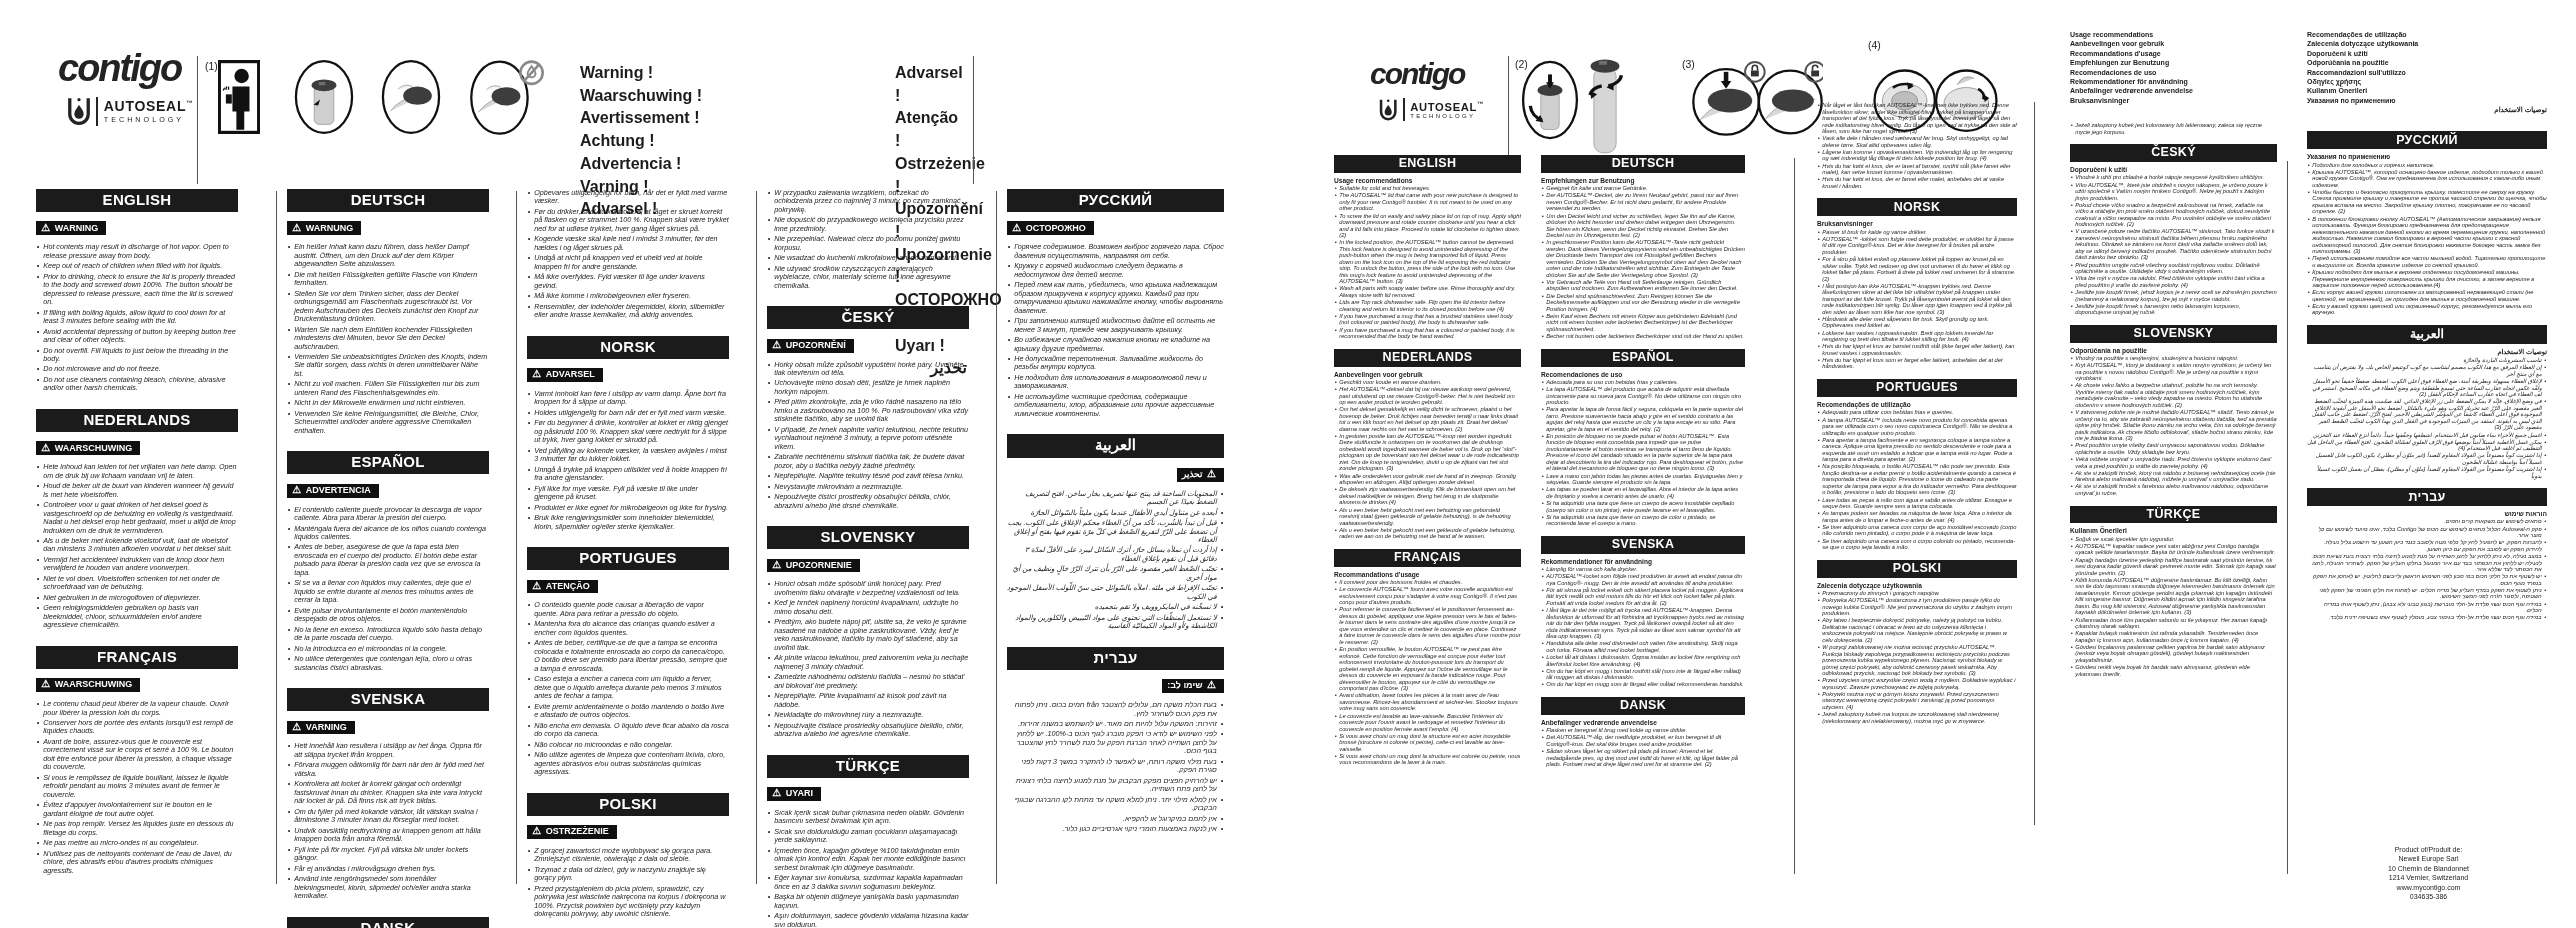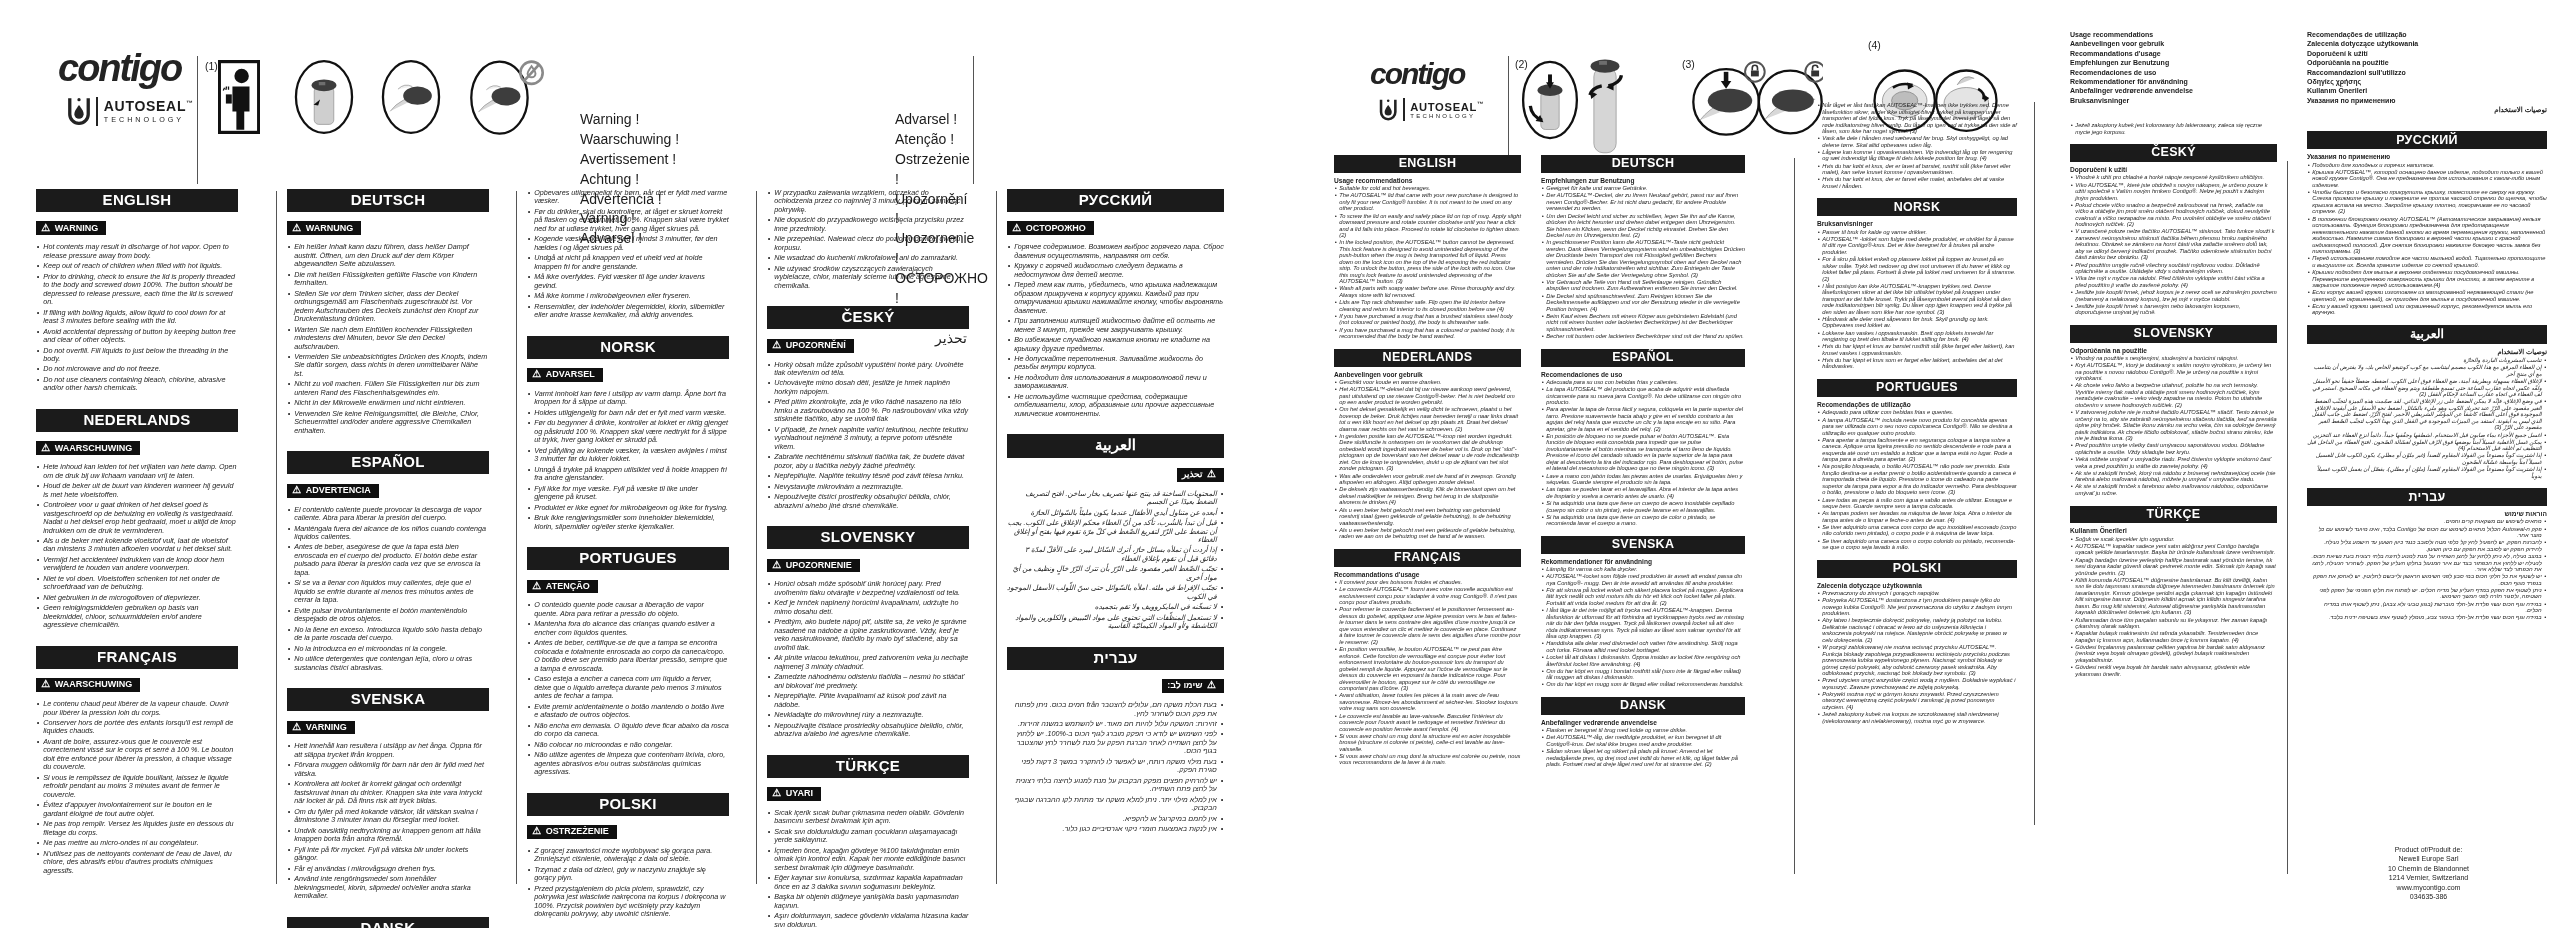--- a/index.html
+++ b/index.html
@@ -10,21 +10,21 @@
   .brand{position:absolute;}
   .brand-word{font-size:38px;font-weight:bold;font-style:italic;letter-spacing:-2px;color:#232323;}
   .brand.small .brand-word{font-size:30px;}
   .autoseal{display:flex;align-items:center;gap:5.3px;margin-top:6.6px;margin-left:9.2px;}
   .as-sep{width:2px;height:29px;background:#232323;}
   .as-top{font-size:14px;font-weight:bold;letter-spacing:0.7px;}
   .as-top .tm{font-size:6.6px;vertical-align:super;}
   .as-bot{font-size:7.2px;letter-spacing:3px;margin-top:0.7px;}
   .brand.small .as-top{font-size:11.2px}.brand.small .as-bot{font-size:6px;letter-spacing:2.3px}
   .figlabel{position:absolute;font-size:10.5px;color:#1c1c1c;}
-  .warnwords{position:absolute;font-size:14px;font-weight:normal;line-height:1.42;margin-top:48px;}
+  .warnwords{position:absolute;font-size:16px;font-weight:bold;line-height:1.42;}
   .warnwords .ar{text-align:right;}
   
   .col{position:absolute;}
   .sec{margin-bottom:16px;}
   .bar{background:#1b1b1b;color:#fff;text-align:center;font-weight:bold;font-size:15px;
        padding:2px 0 4px;letter-spacing:0.3px;margin:0 0 8px 0;}
   .badge{display:inline-flex;align-items:center;gap:4.6px;background:#101010;color:#fff;
          font-weight:bold;font-size:9px;padding:1.3px 8px 2.6px 5.3px;margin:1.3px 0 8px 0;}
   .tri{font-size:10px;line-height:1;color:#fff;}
   .bullets{list-style:none;margin:0;padding:0;font-size:7.2px;line-height:1.18;font-style:italic;}

